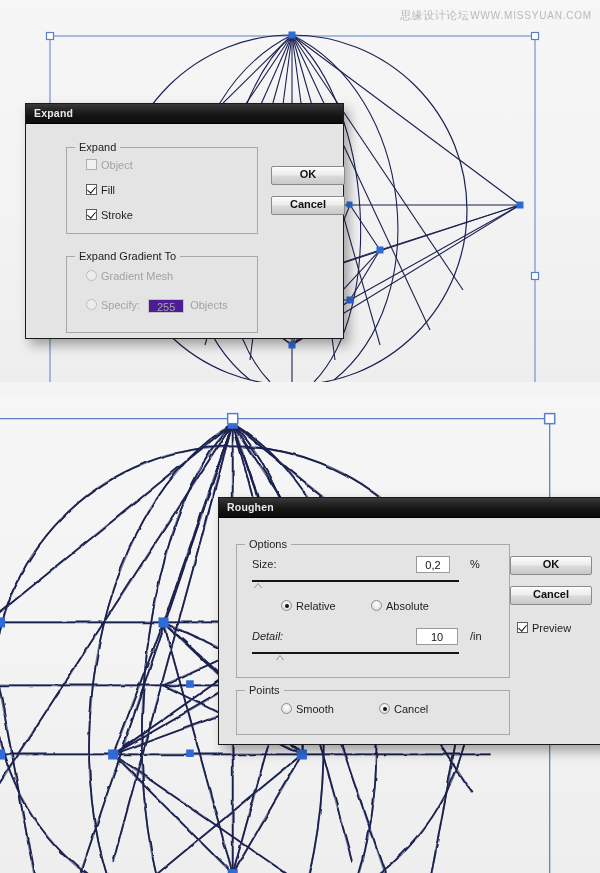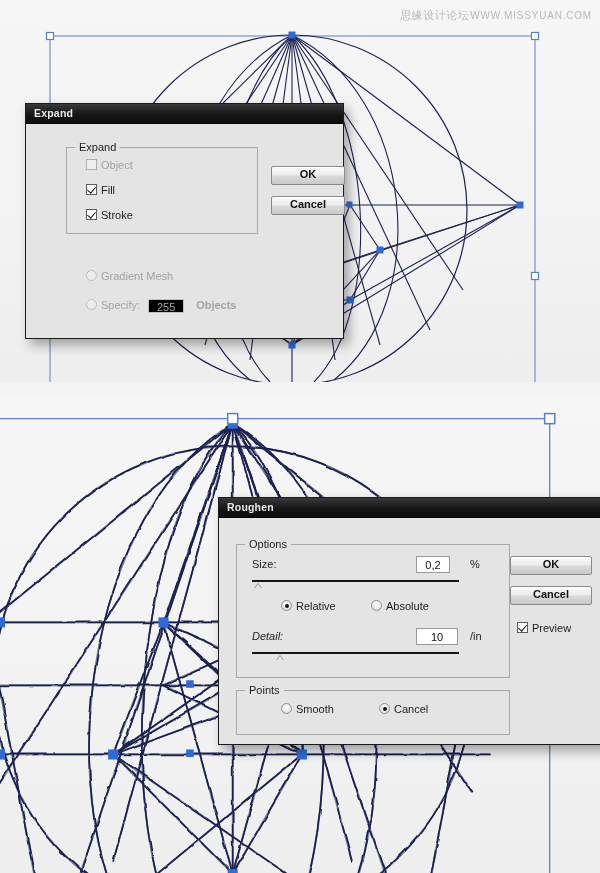--- a/index.html
+++ b/index.html
@@ -108,21 +108,21 @@
     box-shadow:inset 0 1px 0 #fff;
     cursor:default;user-select:none;
   }
 
   .numfield{
     height:14px;line-height:14px;
     border:1px solid #9a9a9a;background:#fff;
     font-size:11px;color:#111;text-align:center;
     box-sizing:border-box;
   }
-  .numfield.dim{border-color:#c2c2c2;background:#000000;color:#a6a6a6;}
+  .numfield.dim{border-color:#c2c2c2;background:#4c1d95;color:#a6a6a6;}
 
   
   .slider{position:absolute;}
   .slider .track{
     position:absolute;left:0;top:0;width:100%;height:2px;background:#151515;
   }
   .slider .thumb{
     position:absolute;top:3px;width:0;height:0;
     border-left:4px solid transparent;
     border-right:4px solid transparent;
@@ -326,31 +326,34 @@
       <div class="row" style="left:60px;top:60px;">
         <span class="chk on"></span>
         <span class="ctl-label">Fill</span>
       </div>
 
       <div class="row" style="left:60px;top:85px;">
         <span class="chk on"></span>
         <span class="ctl-label">Stroke</span>
       </div>
 
+      <div class="fset" style="left:40px;top:132px;width:190px;height:75px;">
+        <span class="fset-legend">Expand Gradient To</span>
+      </div>
 
       <div class="row" style="left:60px;top:146px;">
         <span class="radio dim"></span>
         <span class="ctl-label dim">Gradient Mesh</span>
       </div>
 
       <div class="row" style="left:60px;top:175px;">
         <span class="radio dim"></span>
         <span class="ctl-label dim">Specify:</span>
         <span class="numfield dim" style="width:36px;margin-left:8px;">255</span>
-        <span class="ctl-label dim" style="margin-left:12px;font-weight:bold;">Objects</span>
+        <span class="ctl-label dim" style="margin-left:6px;">Objects</span>
       </div>
 
       <div class="btn" style="left:245px;top:42px;width:72px;">OK</div>
       <div class="btn" style="left:245px;top:72px;width:72px;">Cancel</div>
     </div>
   </div>
 
   <div class="dialog" id="roughen-dialog" style="left:218px;top:497px;width:390px;height:246px;">
 
     <div class="dlg-title">

